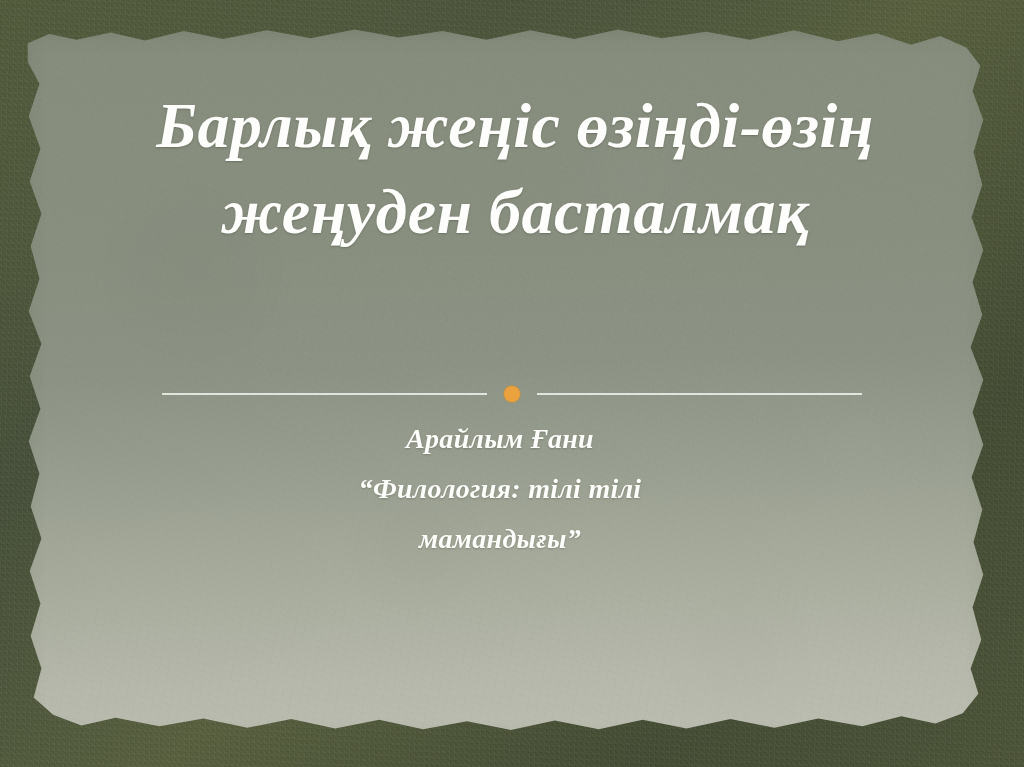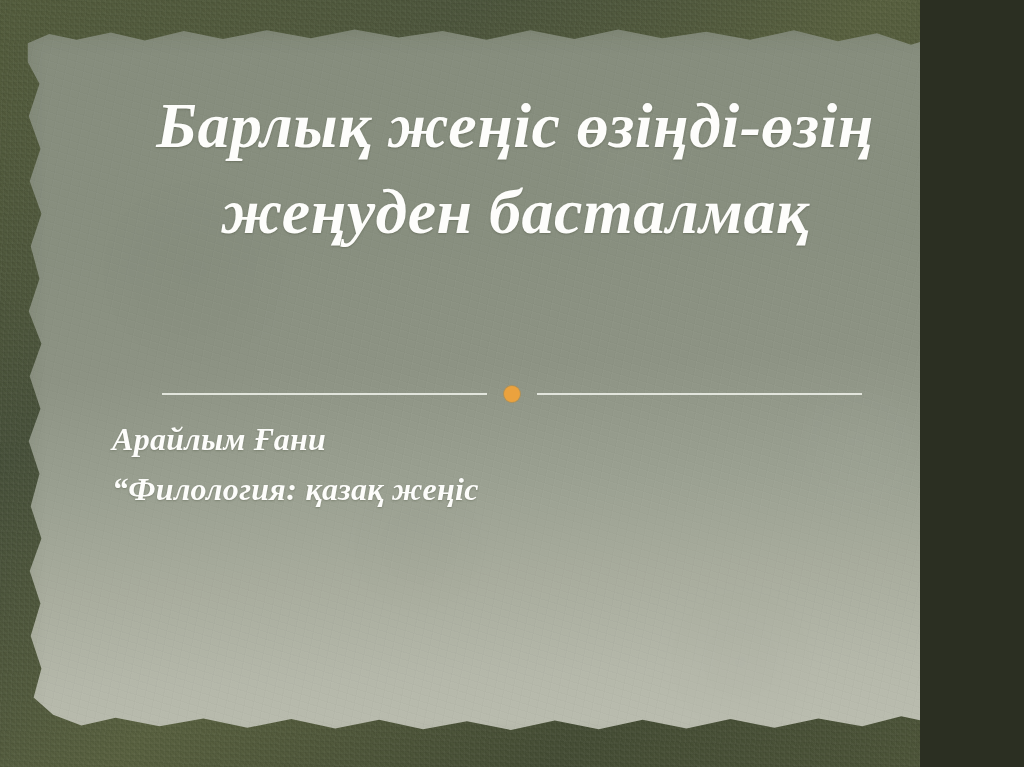--- a/index.html
+++ b/index.html
@@ -11,21 +11,21 @@
   body {
     width: 1024px;
     height: 767px;
     overflow: hidden;
     font-family: "Liberation Serif", "DejaVu Serif", serif;
   }
 
   
   #slide {
     position: relative;
-    width: 920px;
+    width: 1024px;
     height: 767px;
     overflow: hidden;
   }
 
   
   .frame-bg {
     position: absolute;
     inset: 0;
     background:
       radial-gradient(ellipse 70% 60% at 30% 20%, rgba(92,100,66,0.55), rgba(0,0,0,0) 70%),
@@ -149,28 +149,29 @@
     width: 16px;
     height: 16px;
     margin-left: -8px;
     border-radius: 50%;
     background: #eba23e;
     box-shadow: 0 0 0 1px rgba(200,140,50,0.55);
   }
 
   .subtitle {
     position: absolute;
-    left: 112px;
+    left: 100px;
     top: 414px;
     width: 800px;
+    text-align: center;
     color: #fdfdfb;
     font-family: "Liberation Serif", "DejaVu Serif", serif;
     font-weight: bold;
     font-style: italic;
-    font-size: 32px;
+    font-size: 28px;
     line-height: 50px;
     letter-spacing: 0.3px;
     text-shadow: 0 1px 2px rgba(60,66,46,0.30);
   }
   .subtitle .line { display: block; }
 </style>
 </head>
 <body>
 
 <div id="slide">
@@ -189,17 +190,18 @@
 жеңуден басталмақ</h1>
 
     <div class="divider">
       <span class="rule left" style="background: rgb(233, 236, 228);"></span>
       <span class="dot" style="background: rgb(235, 162, 62);"></span>
       <span class="rule right" style="background: rgb(233, 236, 228);"></span>
     </div>
 
     <div class="subtitle">
       <span class="line">Арайлым Ғани</span>
-      <span class="line">“Филология: қазақ жеңіс</span>
+      <span class="line">“Филология: тілі тілі</span>
+      <span class="line">мамандығы”</span>
     </div>
 
   </div>
 </div>
 
 </body></html>

